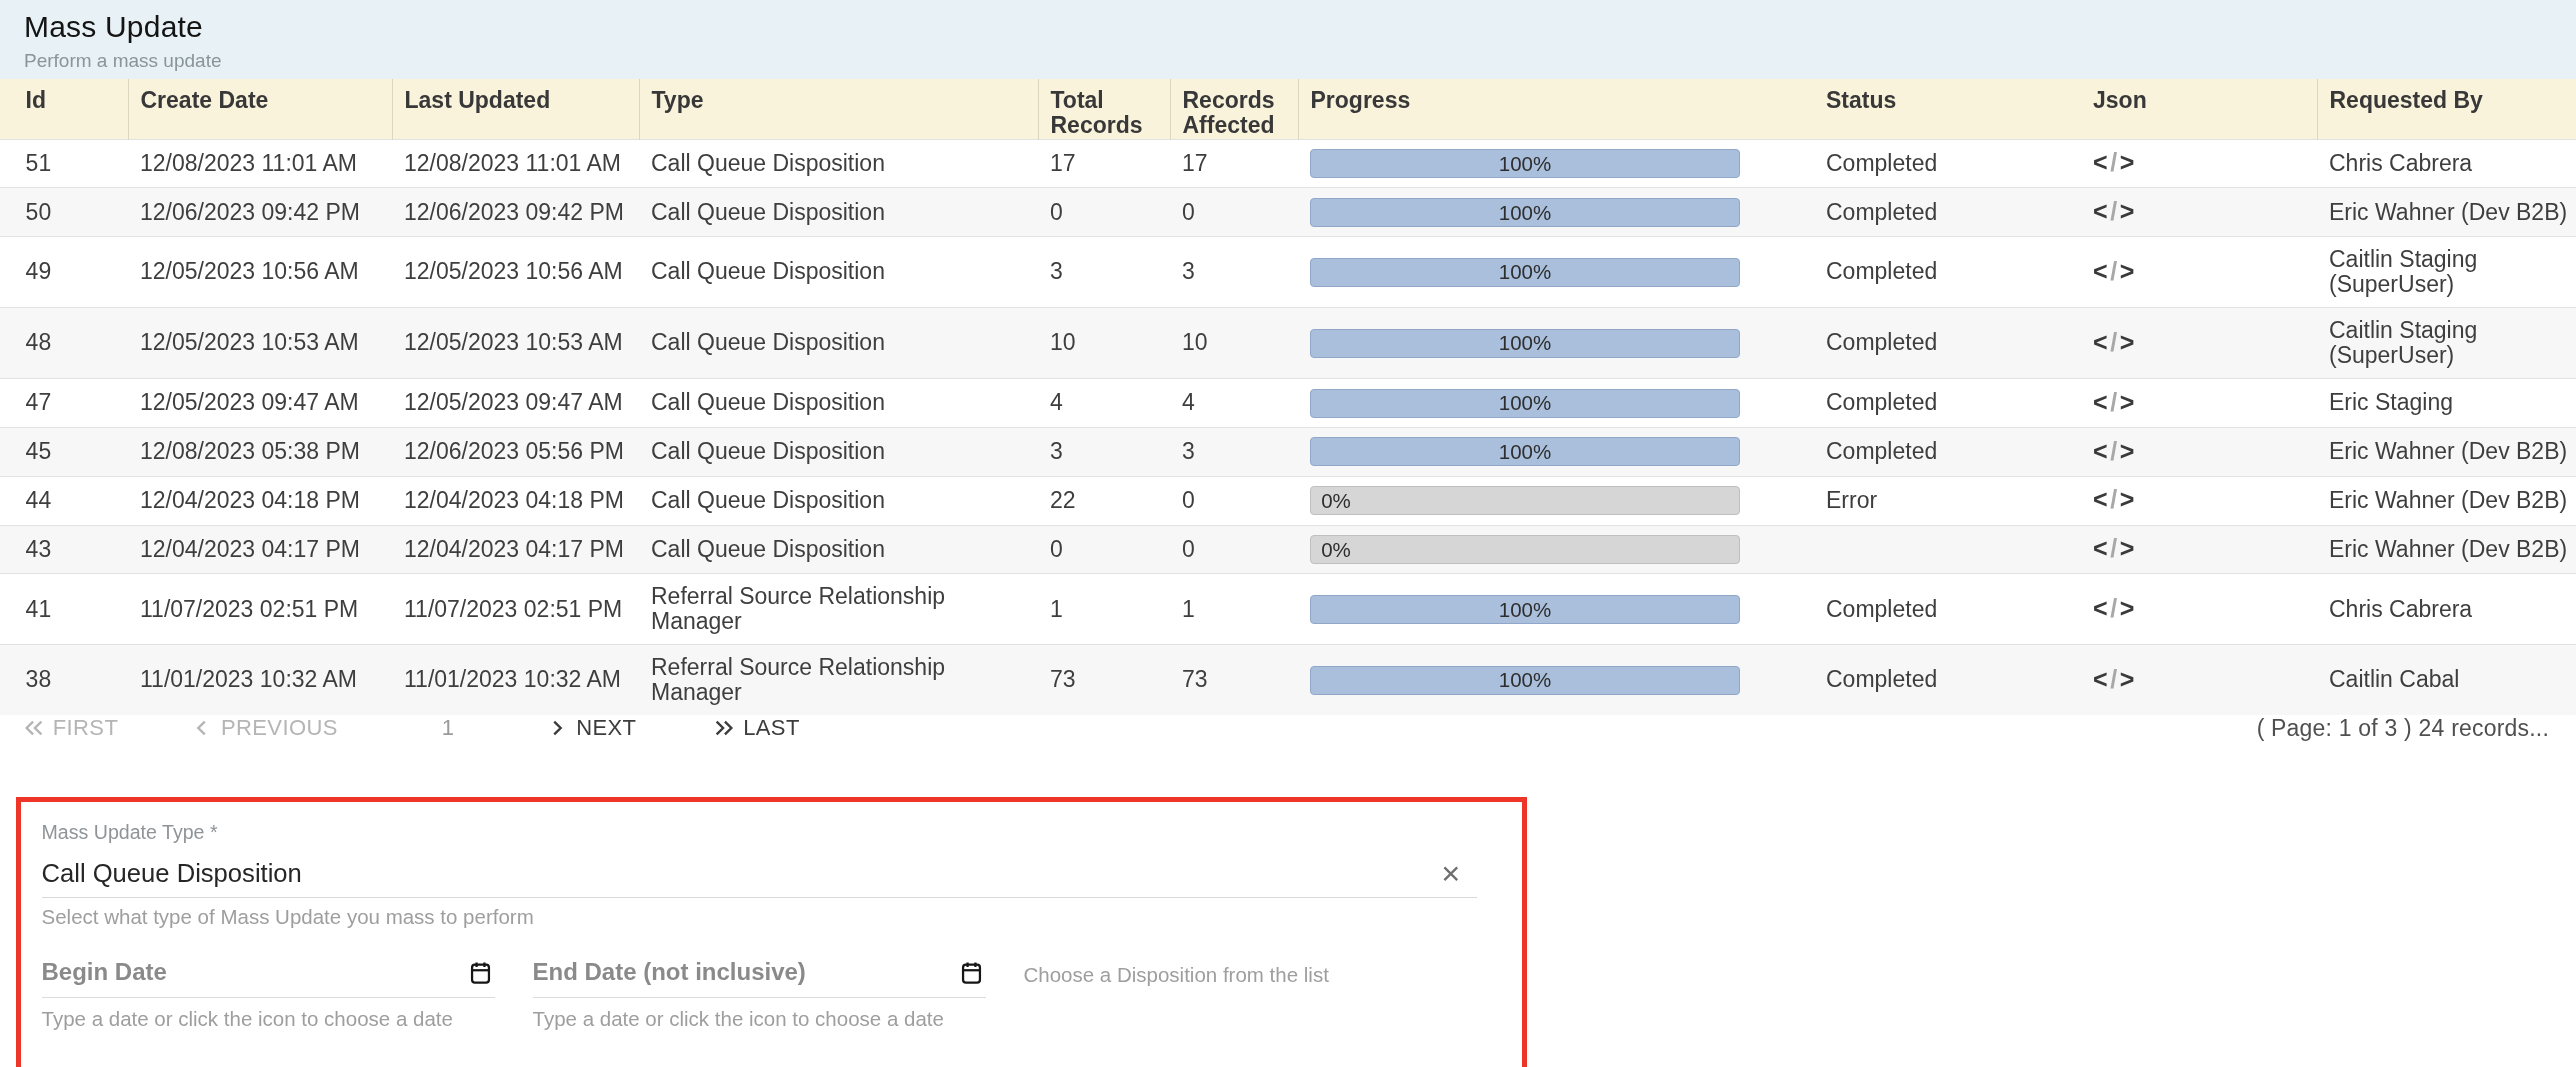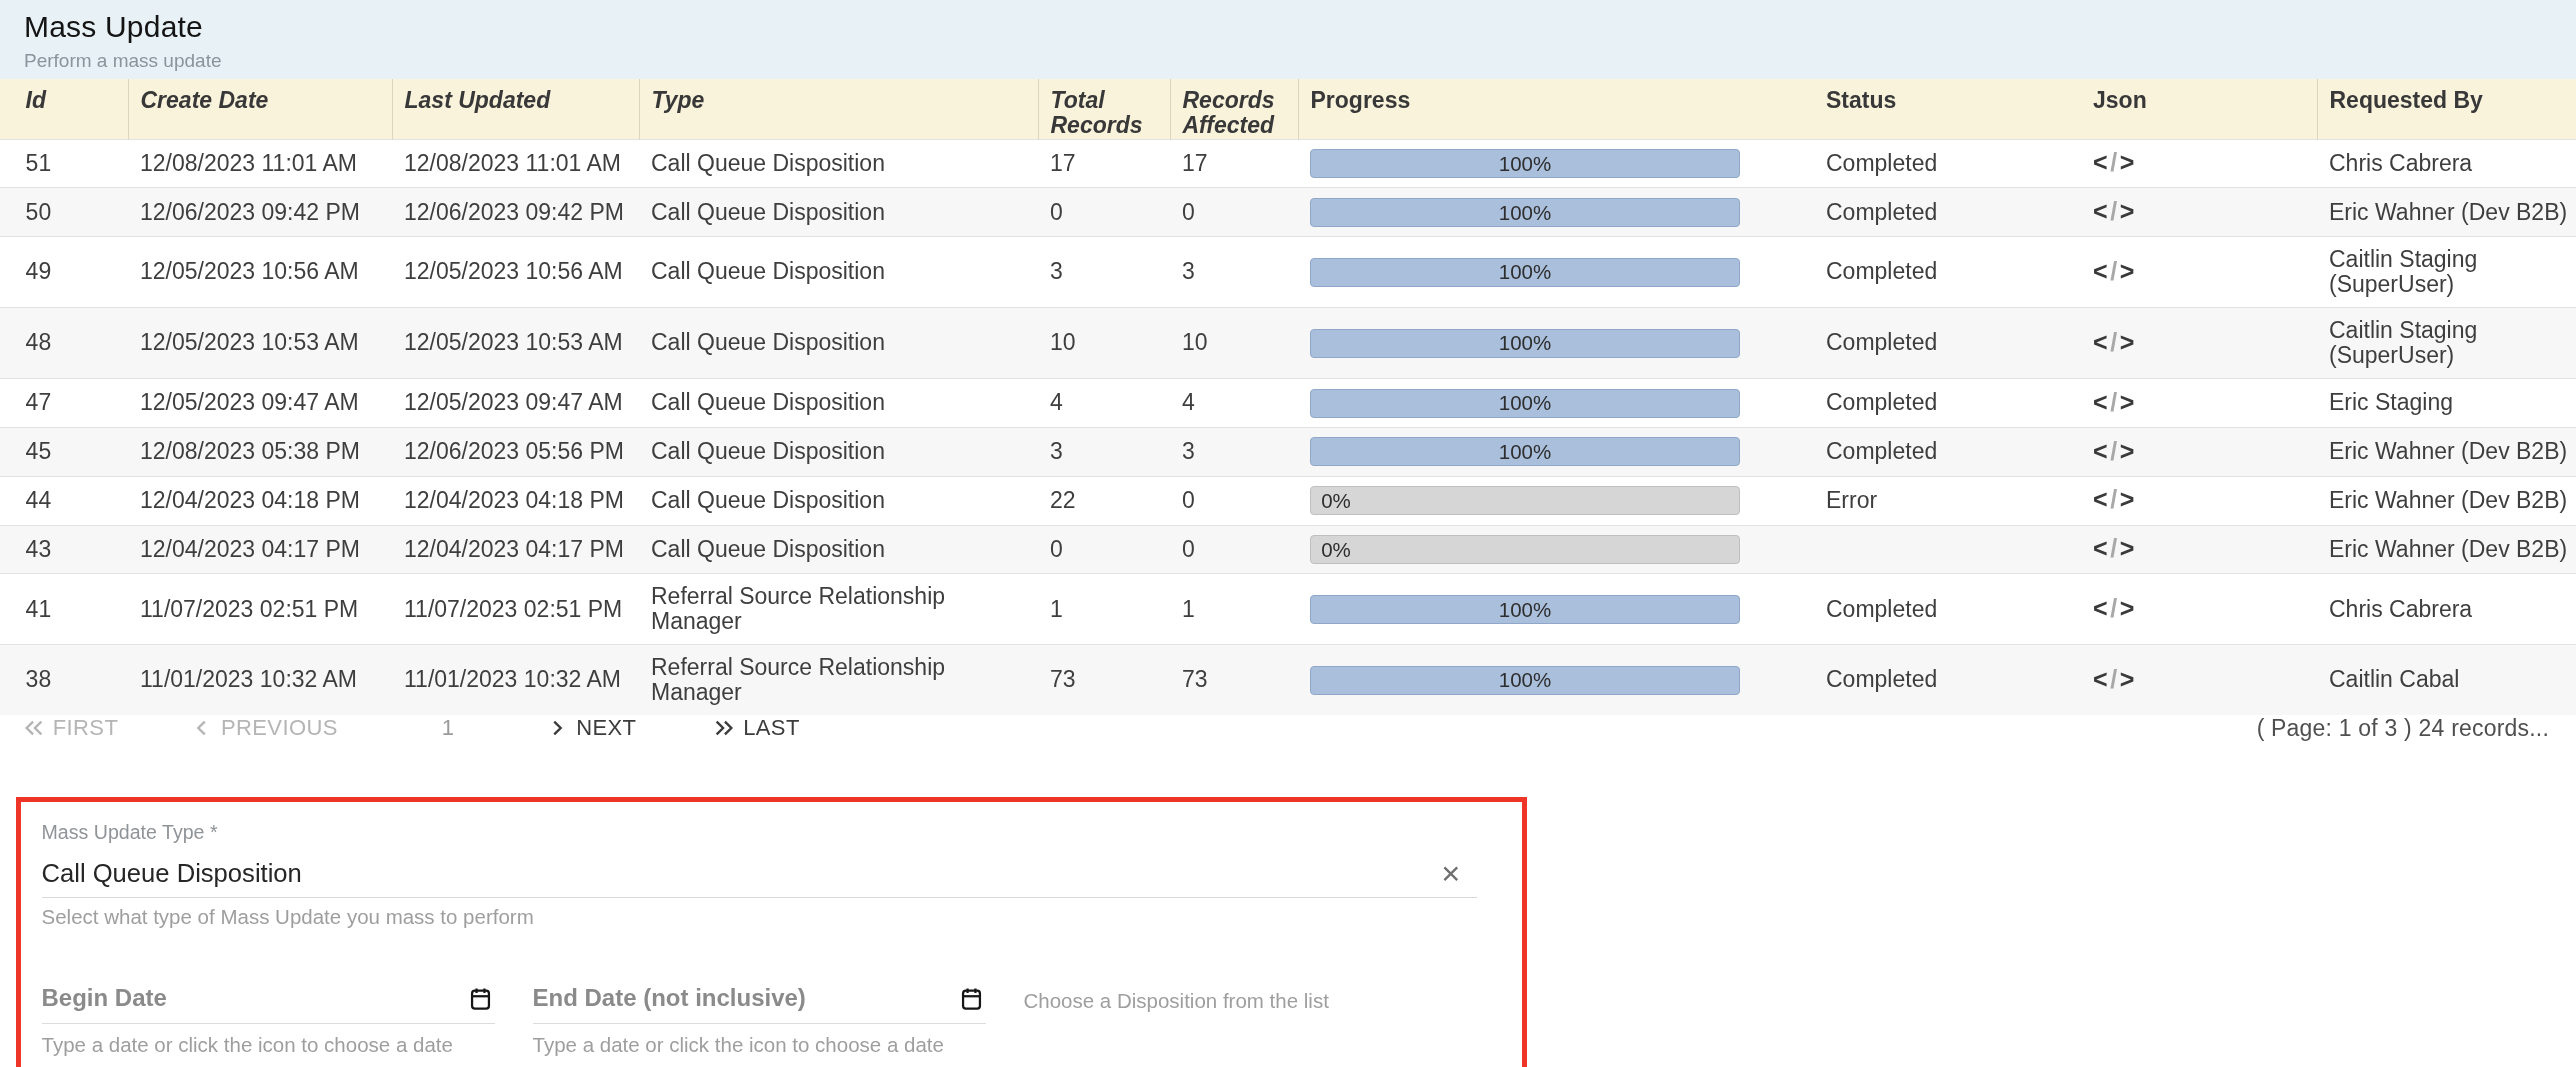--- a/index.html
+++ b/index.html
@@ -9,21 +9,21 @@
   
   .topbar { height:79px; background:#e8f1f6; padding:10.2px 0 0 24px; }
   .page-title { font-size:30px; font-weight:400; color:#141414; letter-spacing:0.2px; }
   .page-subtitle { font-size:19px; color:#8a949b; margin-top:6px; }
 
   
   table { width:2576px; table-layout:fixed; border-collapse:collapse; }
   thead th { background:#f9f3dc; text-align:left; vertical-align:top;
              height:57px; padding:8.5px 8.5px 0 12px; font-size:23px; font-weight:700;
              color:#383838; line-height:25.6px; }
-  thead th.sep  { border-right:0.9px solid #ddd5bd;font-style:italic; }
+  thead th.sep  { border-right:0.9px solid #ddd5bd; }
   thead th.sepl { border-left:0.9px solid #ddd5bd; }
   thead th.c-id  { padding-left:25.6px; }
   thead th.c-json{ padding-left:23px; }
 
   tbody td { padding:9.4px 8.5px 9.4px 12px; font-size:23px; color:#3e3e3e;
              line-height:25.6px; vertical-align:middle; border-top:0.9px solid #e2e2e2; }
   tbody td.c-id { padding-left:25.6px; }
   tbody td.c-json { padding-left:23px; }
   tbody tr.alt { background:#f7f7f7; }
 
@@ -51,21 +51,21 @@
   
   .form-box { margin:25.6px 0 0 16px; width:1511px; height:335px;
               border:5.1px solid #ee3527; background:#ffffff; padding:19px 0 0 20.5px; }
   .fb-label { font-size:19.6px; color:#8f9498; font-weight:500; }
   .fb-value-row { width:1435px; display:flex; align-items:center; justify-content:space-between;
                   border-bottom:1.7px solid #d9d9d9; padding:13.6px 12px 8.5px 0; margin-top:1.7px; }
   .fb-value { font-size:25.6px; color:#262626; }
   .clear-btn { width:27px; height:27px; display:flex; align-items:center; justify-content:center; cursor:pointer; }
   .fb-helper { font-size:20.5px; color:#9e9e9e; margin-top:7.7px; }
 
-  .fields { display:flex; gap:38px; width:1435px; margin-top:51px; }
+  .fields { display:flex; gap:38px; width:1435px; margin-top:25px; }
   .field { flex:1; }
   .field-head { height:44px; display:flex; align-items:center; justify-content:space-between;
                 border-bottom:1.7px solid #dcdcdc; padding-bottom:6.8px; }
   .field-label { font-size:24px; font-weight:700; color:#8a8a8a; }
   .cal-btn { width:29px; height:31px; display:flex; align-items:center; justify-content:center; cursor:pointer; }
   .field-helper { font-size:20.5px; color:#9e9e9e; margin-top:8.5px; }
 </style>
 </head>
 <body>
 

